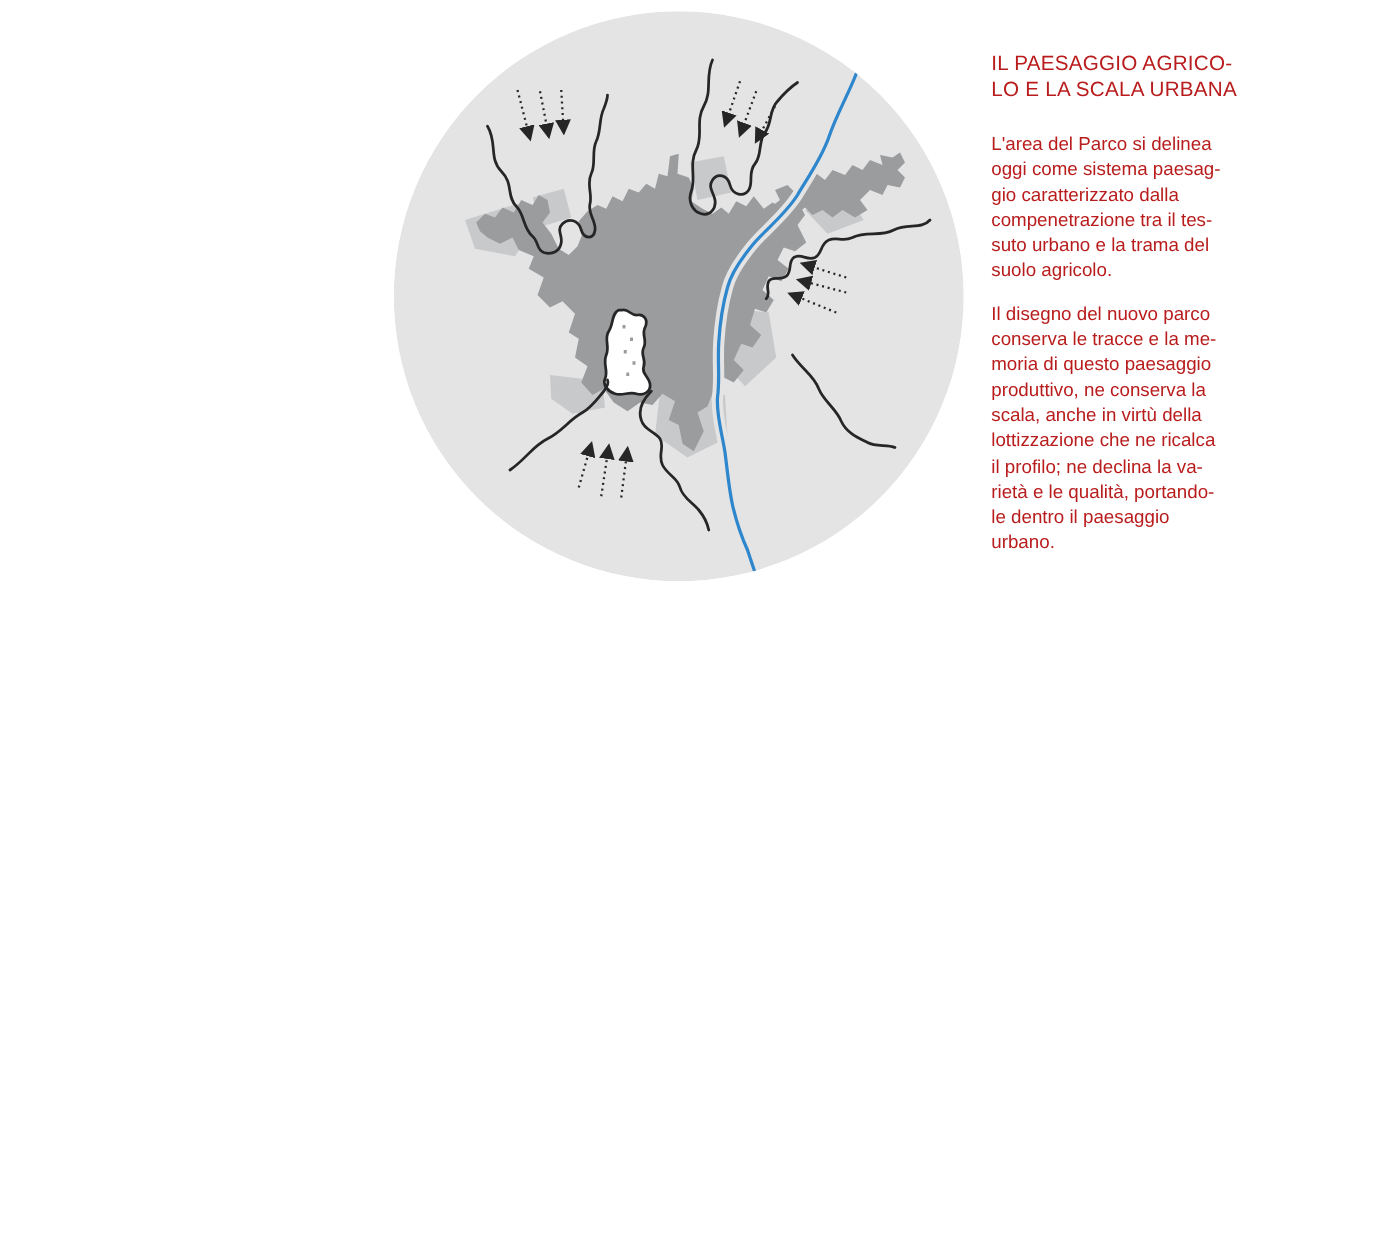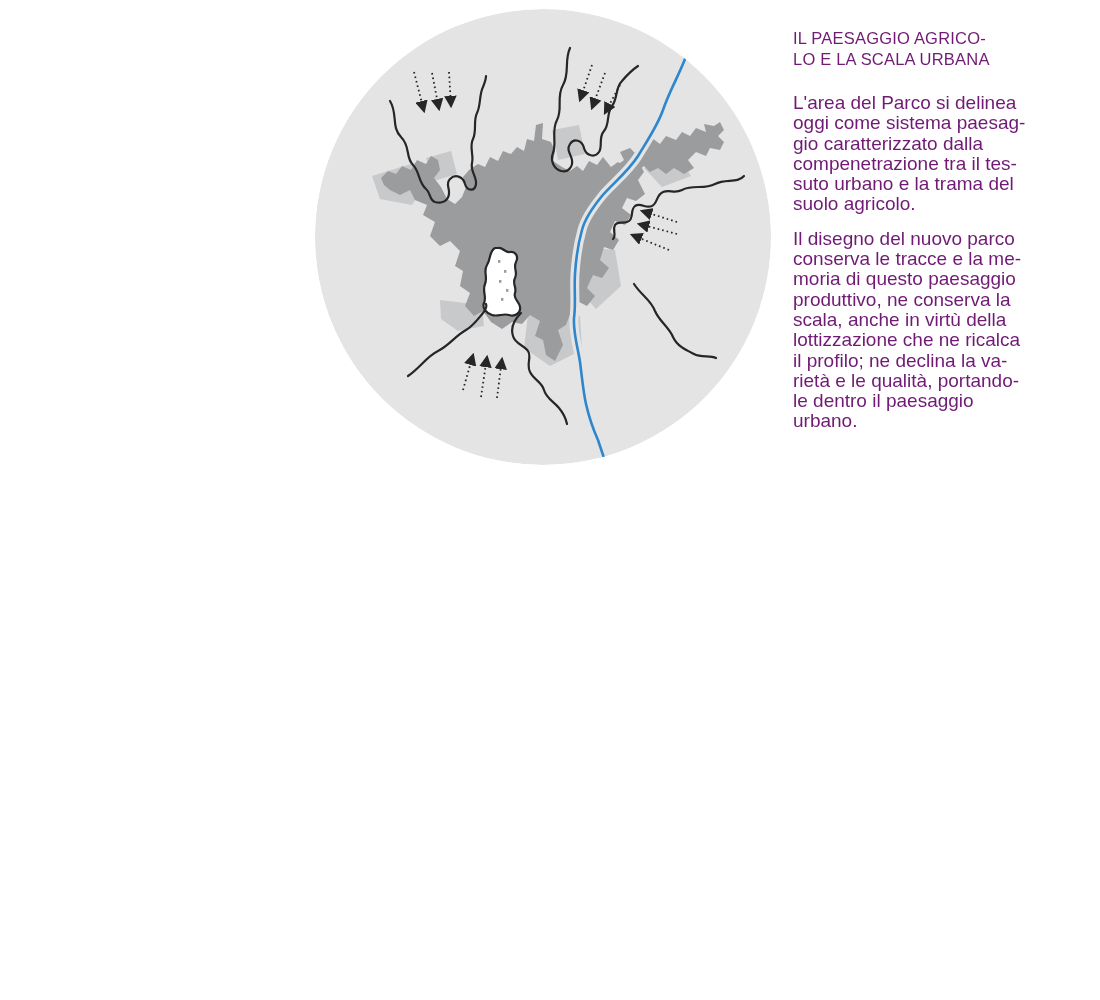--- a/index.html
+++ b/index.html
@@ -1,27 +1,27 @@
 <!DOCTYPE html>
 <html style="--c-circle_bg: #e4e4e5; --c-urban: #9b9c9e; --c-suburban: #c8c9cb; --c-outline: #262626; --c-river: #2e86cc; --c-void: #ffffff;"><head>
 <meta charset="utf-8">
 <style>
   html,body{margin:0;padding:0;}
   body{
     width:1100px;height:1000px;position:relative;background:#ffffff;
     font-family:"Liberation Sans",sans-serif;overflow:hidden;
   }
   .diagram{position:absolute;left:314px;top:8px;width:458px;height:458px;margin:0;}
-  .textpanel{position:absolute;left:793px;top:28px;width:240px;color:#701a75;}
+  .textpanel{position:absolute;left:793px;top:41px;width:240px;color:#b91c1c;}
   .title{
     font-size:16.5px;line-height:21px;letter-spacing:.2px;
     white-space:pre-line;margin:0 0 23px 0;font-weight:400;
   }
   .para{
-    font-size:19px;line-height:20.3px;
+    font-size:15px;line-height:20.3px;
     white-space:pre-line;margin:0 0 14px 0;
   }
   
   .bgc{fill:var(--c-circle_bg,#e4e4e5);}
   .sub{fill:var(--c-suburban,#c8c9cb);}
   .urb{fill:var(--c-urban,#9b9c9e);}
   .halo{fill:none;stroke:var(--c-circle_bg,#e4e4e5);stroke-width:9;stroke-linecap:round;}
   .wedge{fill:none;stroke:var(--c-outline,#262626);stroke-width:2.2;stroke-linecap:round;stroke-linejoin:round;}
   .voidshape{fill:var(--c-void,#ffffff);stroke:var(--c-outline,#262626);stroke-width:2.2;stroke-linejoin:round;}
   .spk{fill:var(--c-urban,#9b9c9e);}

